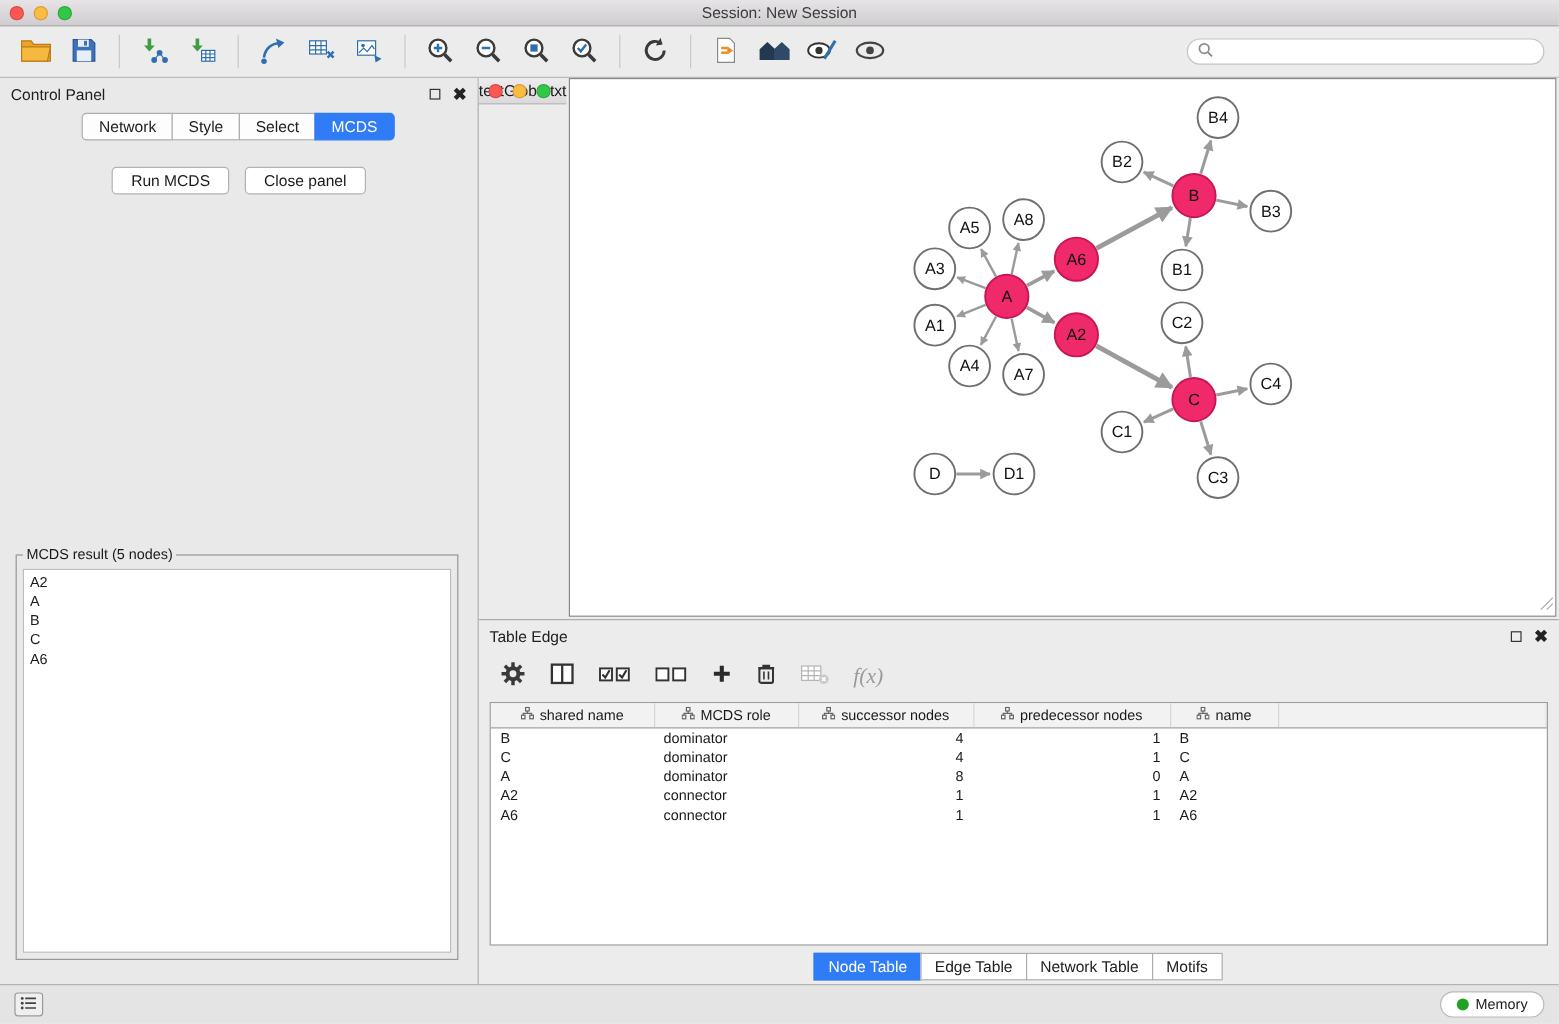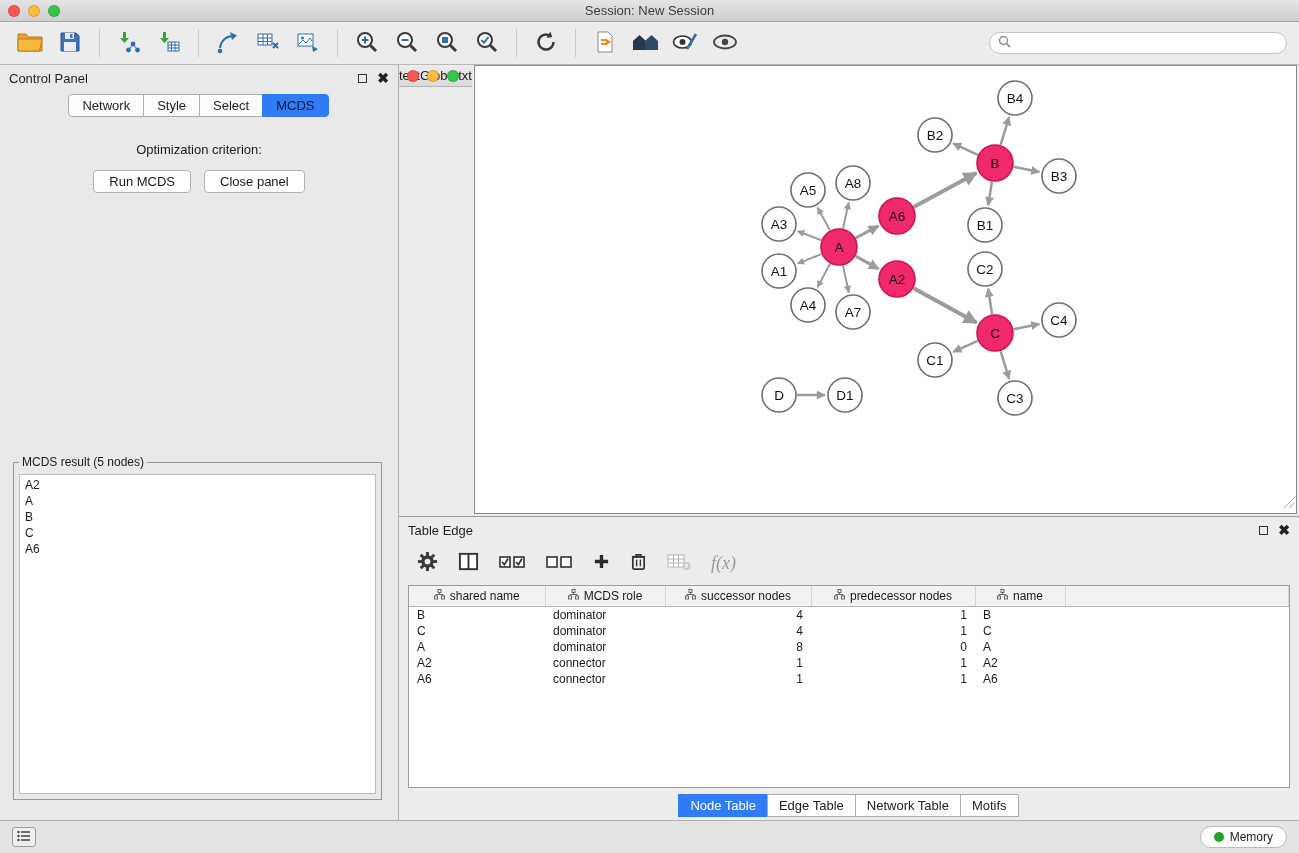--- a/index.html
+++ b/index.html
@@ -28,21 +28,21 @@
   .panel-header { height:26px; display:flex; align-items:center; padding:0 9px; font-size:13px; color:#1f1f1f; }
   .panel-controls { margin-left:auto; display:flex; align-items:center; gap:10px; }
   .float-glyph { width:9px; height:9px; border:1.5px solid #333; display:inline-block; }
   .close-glyph { font-weight:bold; font-size:14px; color:#222; line-height:10px; }
 
   
   .ctl-tabs { display:flex; justify-content:center; padding:3px 0 9px; }
   .tab { border:1px solid #adadad; background:#fdfdfd; padding:3px 13px; font-size:13px; margin-left:-1px; color:#222; }
   .tab:first-child { border-radius:4px 0 0 4px; }
   .tab:last-child { border-radius:0 4px 4px 0; }
-  .tab.active { background:#2f7cf6; border-color:#2f7cf6; color:#0f172a; }
+  .tab.active { background:#2f7cf6; border-color:#2f7cf6; color:#ffffff; }
   .opt-label { text-align:center; margin-top:16px; font-size:13px; }
   .combo { margin:11px auto 0; width:312px; height:24px; background:#fff; border:1px solid #b2b2b2; border-radius:4px; display:flex; align-items:center; padding-left:8px; font-size:13px; position:relative; }
   .combo-stepper { position:absolute; right:1px; top:1px; bottom:1px; width:19px; background:linear-gradient(#74acf9,#2f7cf6); border-radius:0 3px 3px 0; display:flex; flex-direction:column; align-items:center; justify-content:center; gap:2px; }
   .combo-stepper i { width:0; height:0; border-left:4px solid transparent; border-right:4px solid transparent; display:block; }
   .combo-stepper .up { border-bottom:5px solid #fff; }
   .combo-stepper .down { border-top:5px solid #fff; }
   .btn-row { display:flex; justify-content:center; gap:13px; margin-top:13px; }
   .push-btn { background:#fff; border:1px solid #b2b2b2; border-radius:4px; padding:3px 15px; font-size:13px; color:#1a1a1a; }
   .mcds-fieldset { position:absolute; left:13px; right:16px; top:390px; bottom:20px; border:1px solid #979797; padding:5px; }
   .mcds-fieldset legend { font-size:12px; padding:0 3px; color:#1a1a1a; }
@@ -263,21 +263,20 @@
         <span class="float-glyph"></span>
         <span class="close-glyph">✖</span>
       </span>
     </div>
     <div class="ctl-tabs" id="control-tabs">
         <div class="tab">Network</div>
         <div class="tab">Style</div>
         <div class="tab">Select</div>
         <div class="tab active">MCDS</div>
       </div>
-    <div class="opt-label">Optimization criterion:</div>
     <div class="btn-row">
       <button class="push-btn">Run MCDS</button>
       <button class="push-btn">Close panel</button>
     </div>
     <fieldset class="mcds-fieldset">
       <legend>MCDS result (5 nodes)</legend>
       <div class="mcds-listbox" id="mcds-list">
           <div class="mcds-item">A2</div>
           <div class="mcds-item">A</div>
           <div class="mcds-item">B</div>

